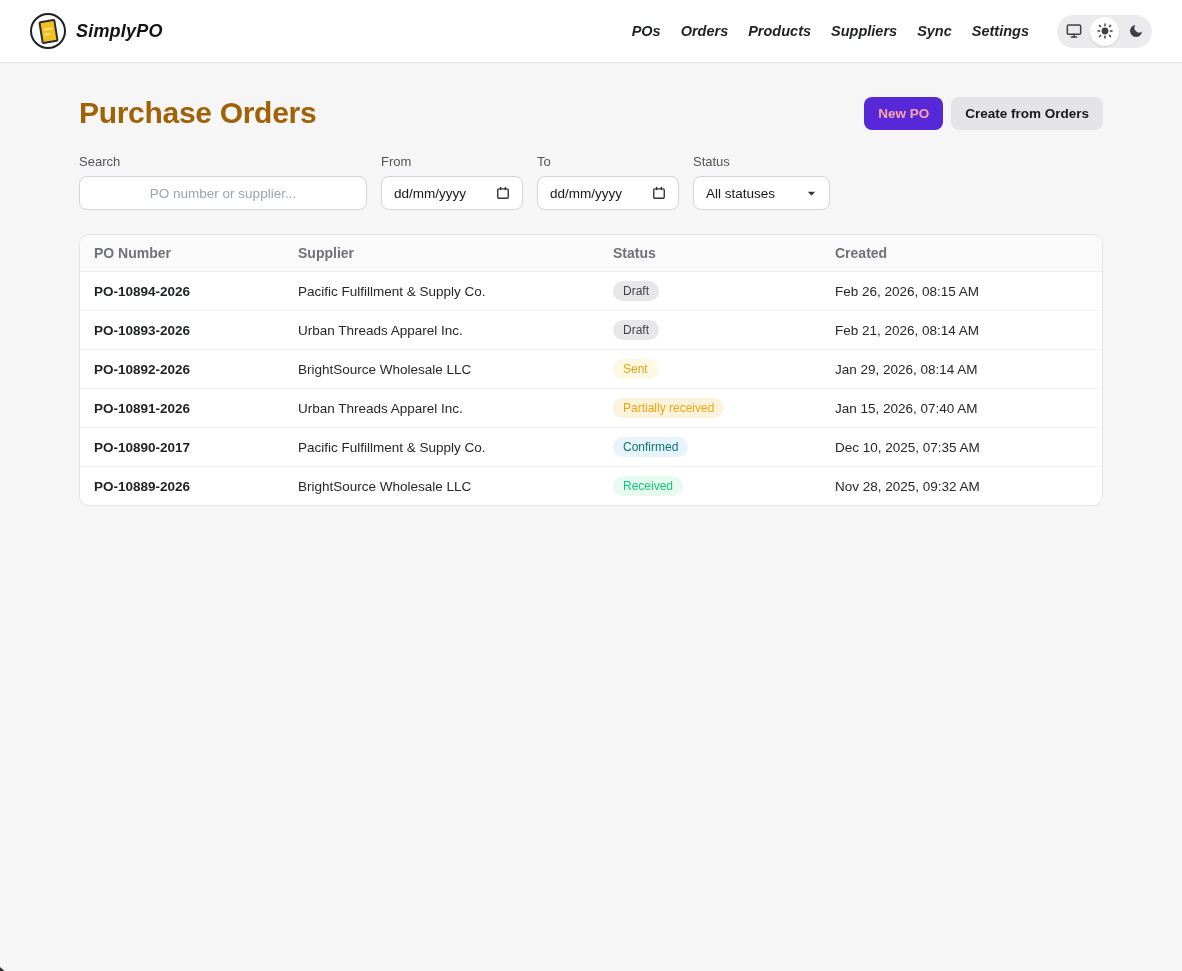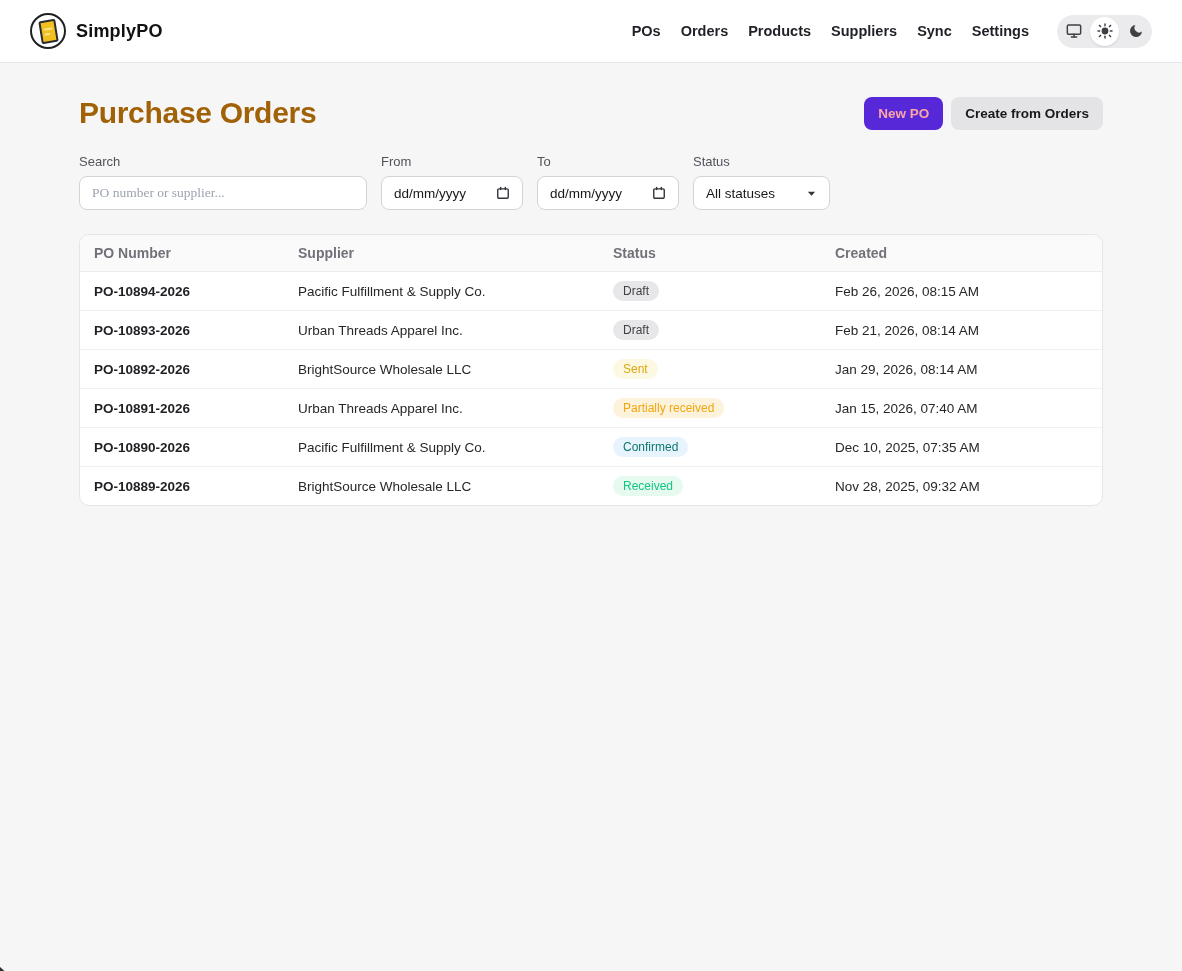--- a/index.html
+++ b/index.html
@@ -12,20 +12,21 @@
   }
 
   
   .navbar {
     height:63px;
     background:#ffffff;
     border-bottom:1px solid #e5e5e8;
     display:flex;
     align-items:center;
     padding:0 30px;
+    font-style:italic;
   }
   .brand { display:flex; align-items:center; gap:10px; }
   .logo-circle {
     width:36px; height:36px;
     border:2px solid #1f2125;
     border-radius:50%;
     background:#fff;
     display:flex; align-items:center; justify-content:center;
     overflow:hidden;
   }
@@ -102,21 +103,21 @@
     height:34px;
     background:#ffffff;
     border:1px solid #d4d4d8;
     border-radius:8px;
     font-size:13.5px;
     display:flex; align-items:center;
     padding:0 12px;
     color:#18181b;
   }
   .control.search { width:288px; }
-  input.control { font-family:Liberation Serif, serif; outline:none; }
+  input.control { font-family:Liberation Sans, sans-serif; outline:none;text-align:center; }
   input.control::placeholder { color:#9ca3af; }
   .control.date { width:142px; justify-content:space-between; cursor:text; }
   .control.select { width:137px; justify-content:space-between; cursor:pointer; }
   .control .ctl-icon { color:#33353a; display:flex; }
 
   
   .table-card {
     margin-top:24px;
     background:#ffffff;
     border:1px solid #e5e5e8;
@@ -303,21 +304,21 @@
           <td><span class="badge" data-status="sent">Sent</span></td>
           <td>Jan 29, 2026, 08:14 AM</td>
         </tr>
         <tr>
           <td class="po">PO-10891-2026</td>
           <td>Urban Threads Apparel Inc.</td>
           <td><span class="badge" data-status="partial">Partially received</span></td>
           <td>Jan 15, 2026, 07:40 AM</td>
         </tr>
         <tr>
-          <td class="po">PO-10890-2026</td>
+          <td class="po">PO-10890-2017</td>
           <td>Pacific Fulfillment &amp; Supply Co.</td>
           <td><span class="badge" data-status="confirmed">Confirmed</span></td>
           <td>Dec 10, 2025, 07:35 AM</td>
         </tr>
         <tr>
           <td class="po">PO-10889-2026</td>
           <td>BrightSource Wholesale LLC</td>
           <td><span class="badge" data-status="received">Received</span></td>
           <td>Nov 28, 2025, 09:32 AM</td>
         </tr>

